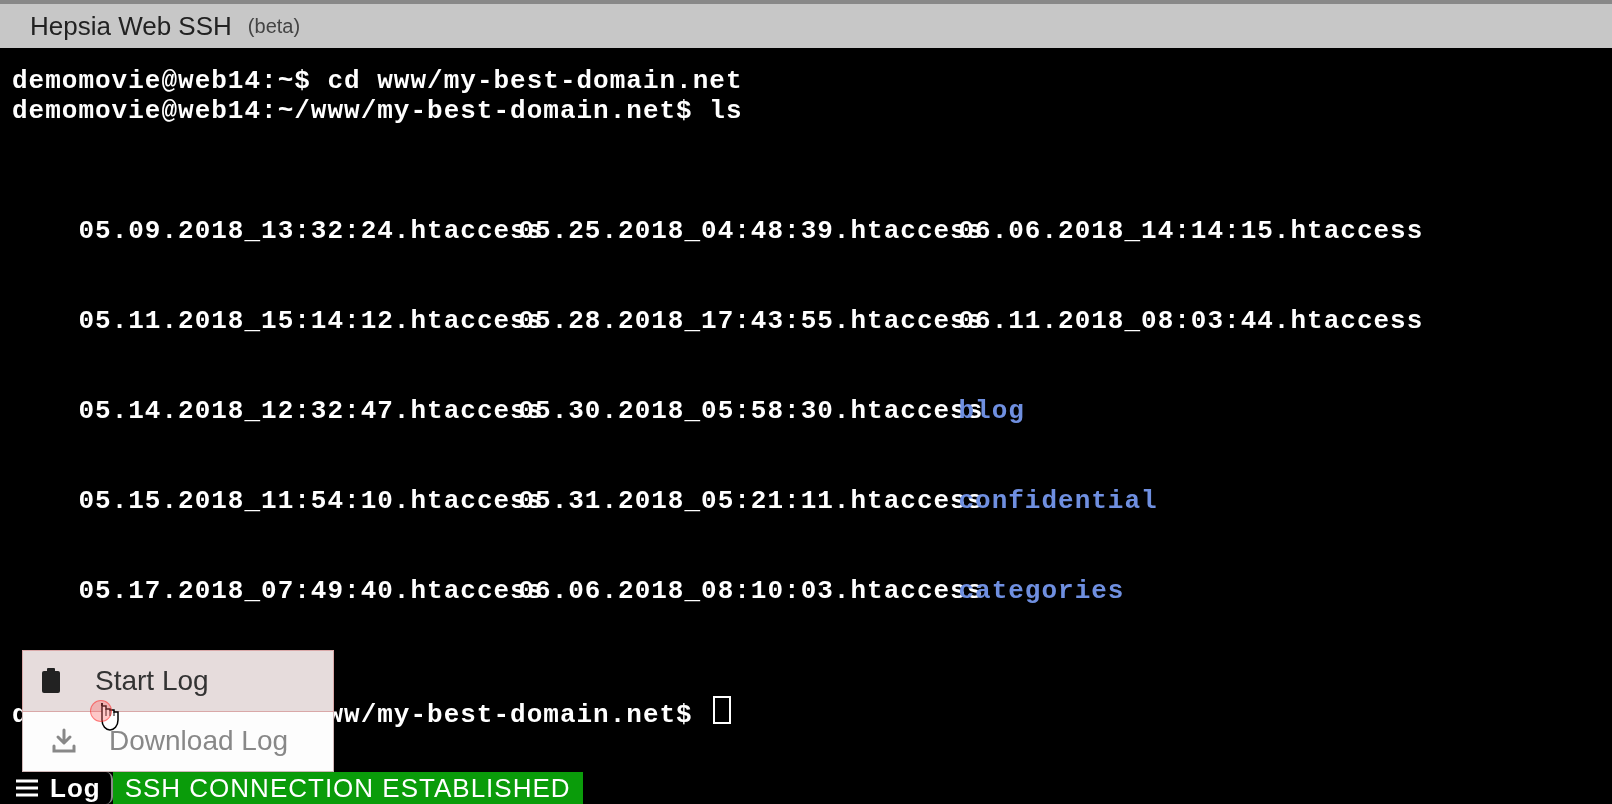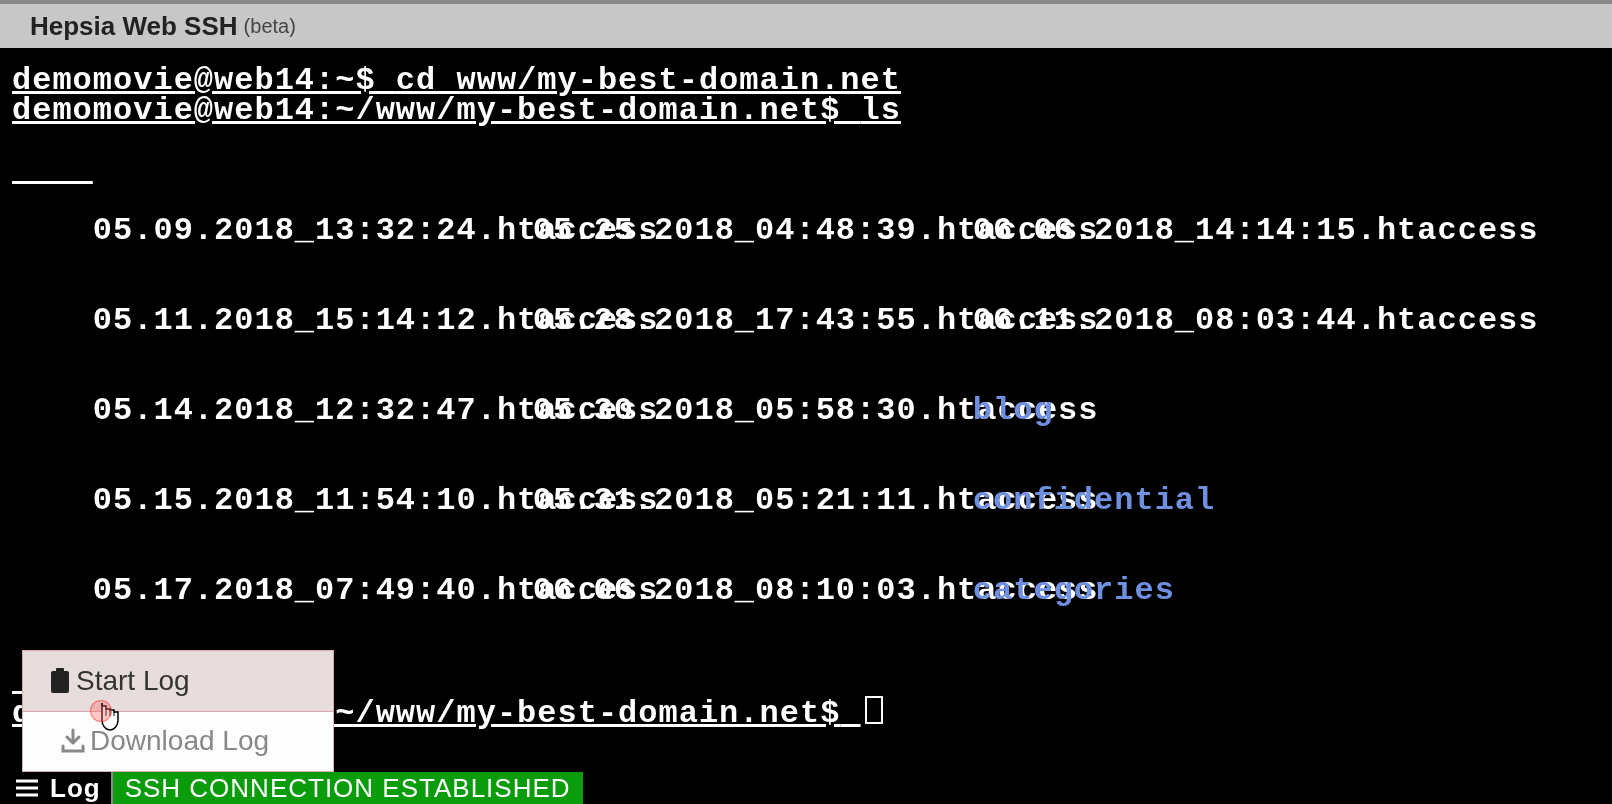--- a/index.html
+++ b/index.html
@@ -1,33 +1,33 @@
 <!DOCTYPE html>
 <html><head>
 <meta charset="utf-8">
 <style>
   html,body{margin:0;padding:0;width:1612px;height:804px;overflow:hidden;font-family:Arial,Helvetica,sans-serif;background:#000;}
   .topbar{position:absolute;left:0;top:0;width:100%;height:48px;background:#c7c7c7;border-top:4px solid #888;display:flex;align-items:center;padding-left:30px;box-sizing:border-box;}
-  .topbar .title{font-size:26px;color:#222;font-weight:700;}
-  .topbar .beta{font-size:20px;color:#444;margin-left:6px;}
-  .terminal{position:absolute;left:0;top:52px;right:0;bottom:32px;background:#000;color:#fff;font-family:"Courier New",Courier,monospace;font-size:32px;font-weight:bold;letter-spacing:1px;padding:14px 12px 0 12px;line-height:30px;box-sizing:border-box;text-decoration:underline;}
+  .topbar .title{font-size:26px;color:#222;font-weight:400;}
+  .topbar .beta{font-size:20px;color:#444;margin-left:16px;}
+  .terminal{position:absolute;left:0;top:52px;right:0;bottom:32px;background:#000;color:#fff;font-family:"Courier New",Courier,monospace;font-size:26px;font-weight:bold;letter-spacing:1px;padding:14px 12px 0 12px;line-height:30px;box-sizing:border-box;}
   .terminal .row{white-space:pre;}
   .dir{color:#6f8fe0;}
   .cursor{display:inline-block;width:14px;height:24px;border:2px solid #fff;vertical-align:-2px;margin-left:4px;}
   .col{display:inline-block;vertical-align:top;}
   .popup{position:absolute;left:22px;bottom:32px;width:310px;background:#fdfdfd;border:1px solid #d0b8b8;z-index:10;box-shadow:0 0 0 1px rgba(0,0,0,0.03);}
-  .popup .item{display:flex;align-items:center;height:60px;padding:0 25px;font-size:28px;color:#333;cursor:pointer;gap:4px;}
+  .popup .item{display:flex;align-items:center;height:60px;padding:0 16px;font-size:28px;color:#333;cursor:pointer;gap:32px;}
   .popup .item.hover{background:#e6dcdc;border:1px solid #d9a8a8;margin:-1px;}
   .popup .item.dim{color:#888;margin-left:12px;}
   .popup svg{flex-shrink:0;}
   .cursor-hand{position:absolute;left:92px;bottom:64px;z-index:20;pointer-events:none;}
   .cursor-hand .dot{width:20px;height:20px;border-radius:50%;background:rgba(255,100,100,0.35);border:1px solid rgba(255,0,0,0.4);position:absolute;left:-2px;top:-2px;}
   .statusbar{position:absolute;left:0;bottom:0;width:100%;height:32px;background:#000;display:flex;align-items:center;color:#fff;font-size:26px;font-family:Arial,Helvetica,sans-serif;}
   .statusbar .seg{padding:0 10px;display:flex;align-items:center;height:100%;border-right:2px solid #888;}
-  .statusbar .seg.first{padding-left:16px;font-weight:bold;letter-spacing:1px;}
+  .statusbar .seg.first{padding-left:16px;font-weight:bold;letter-spacing:1px;border-radius:7px;}
   .statusbar .burger{margin-right:12px;}
   .statusbar .conn{background:#0a9c0a;color:#fff;font-weight:normal;padding:0 12px;height:100%;display:flex;align-items:center;letter-spacing:1px;}
 </style>
 </head>
 <body>
 
 <div class="topbar">
   <span class="title">Hepsia Web SSH</span>
   <span class="beta">(beta)</span>
 </div>

